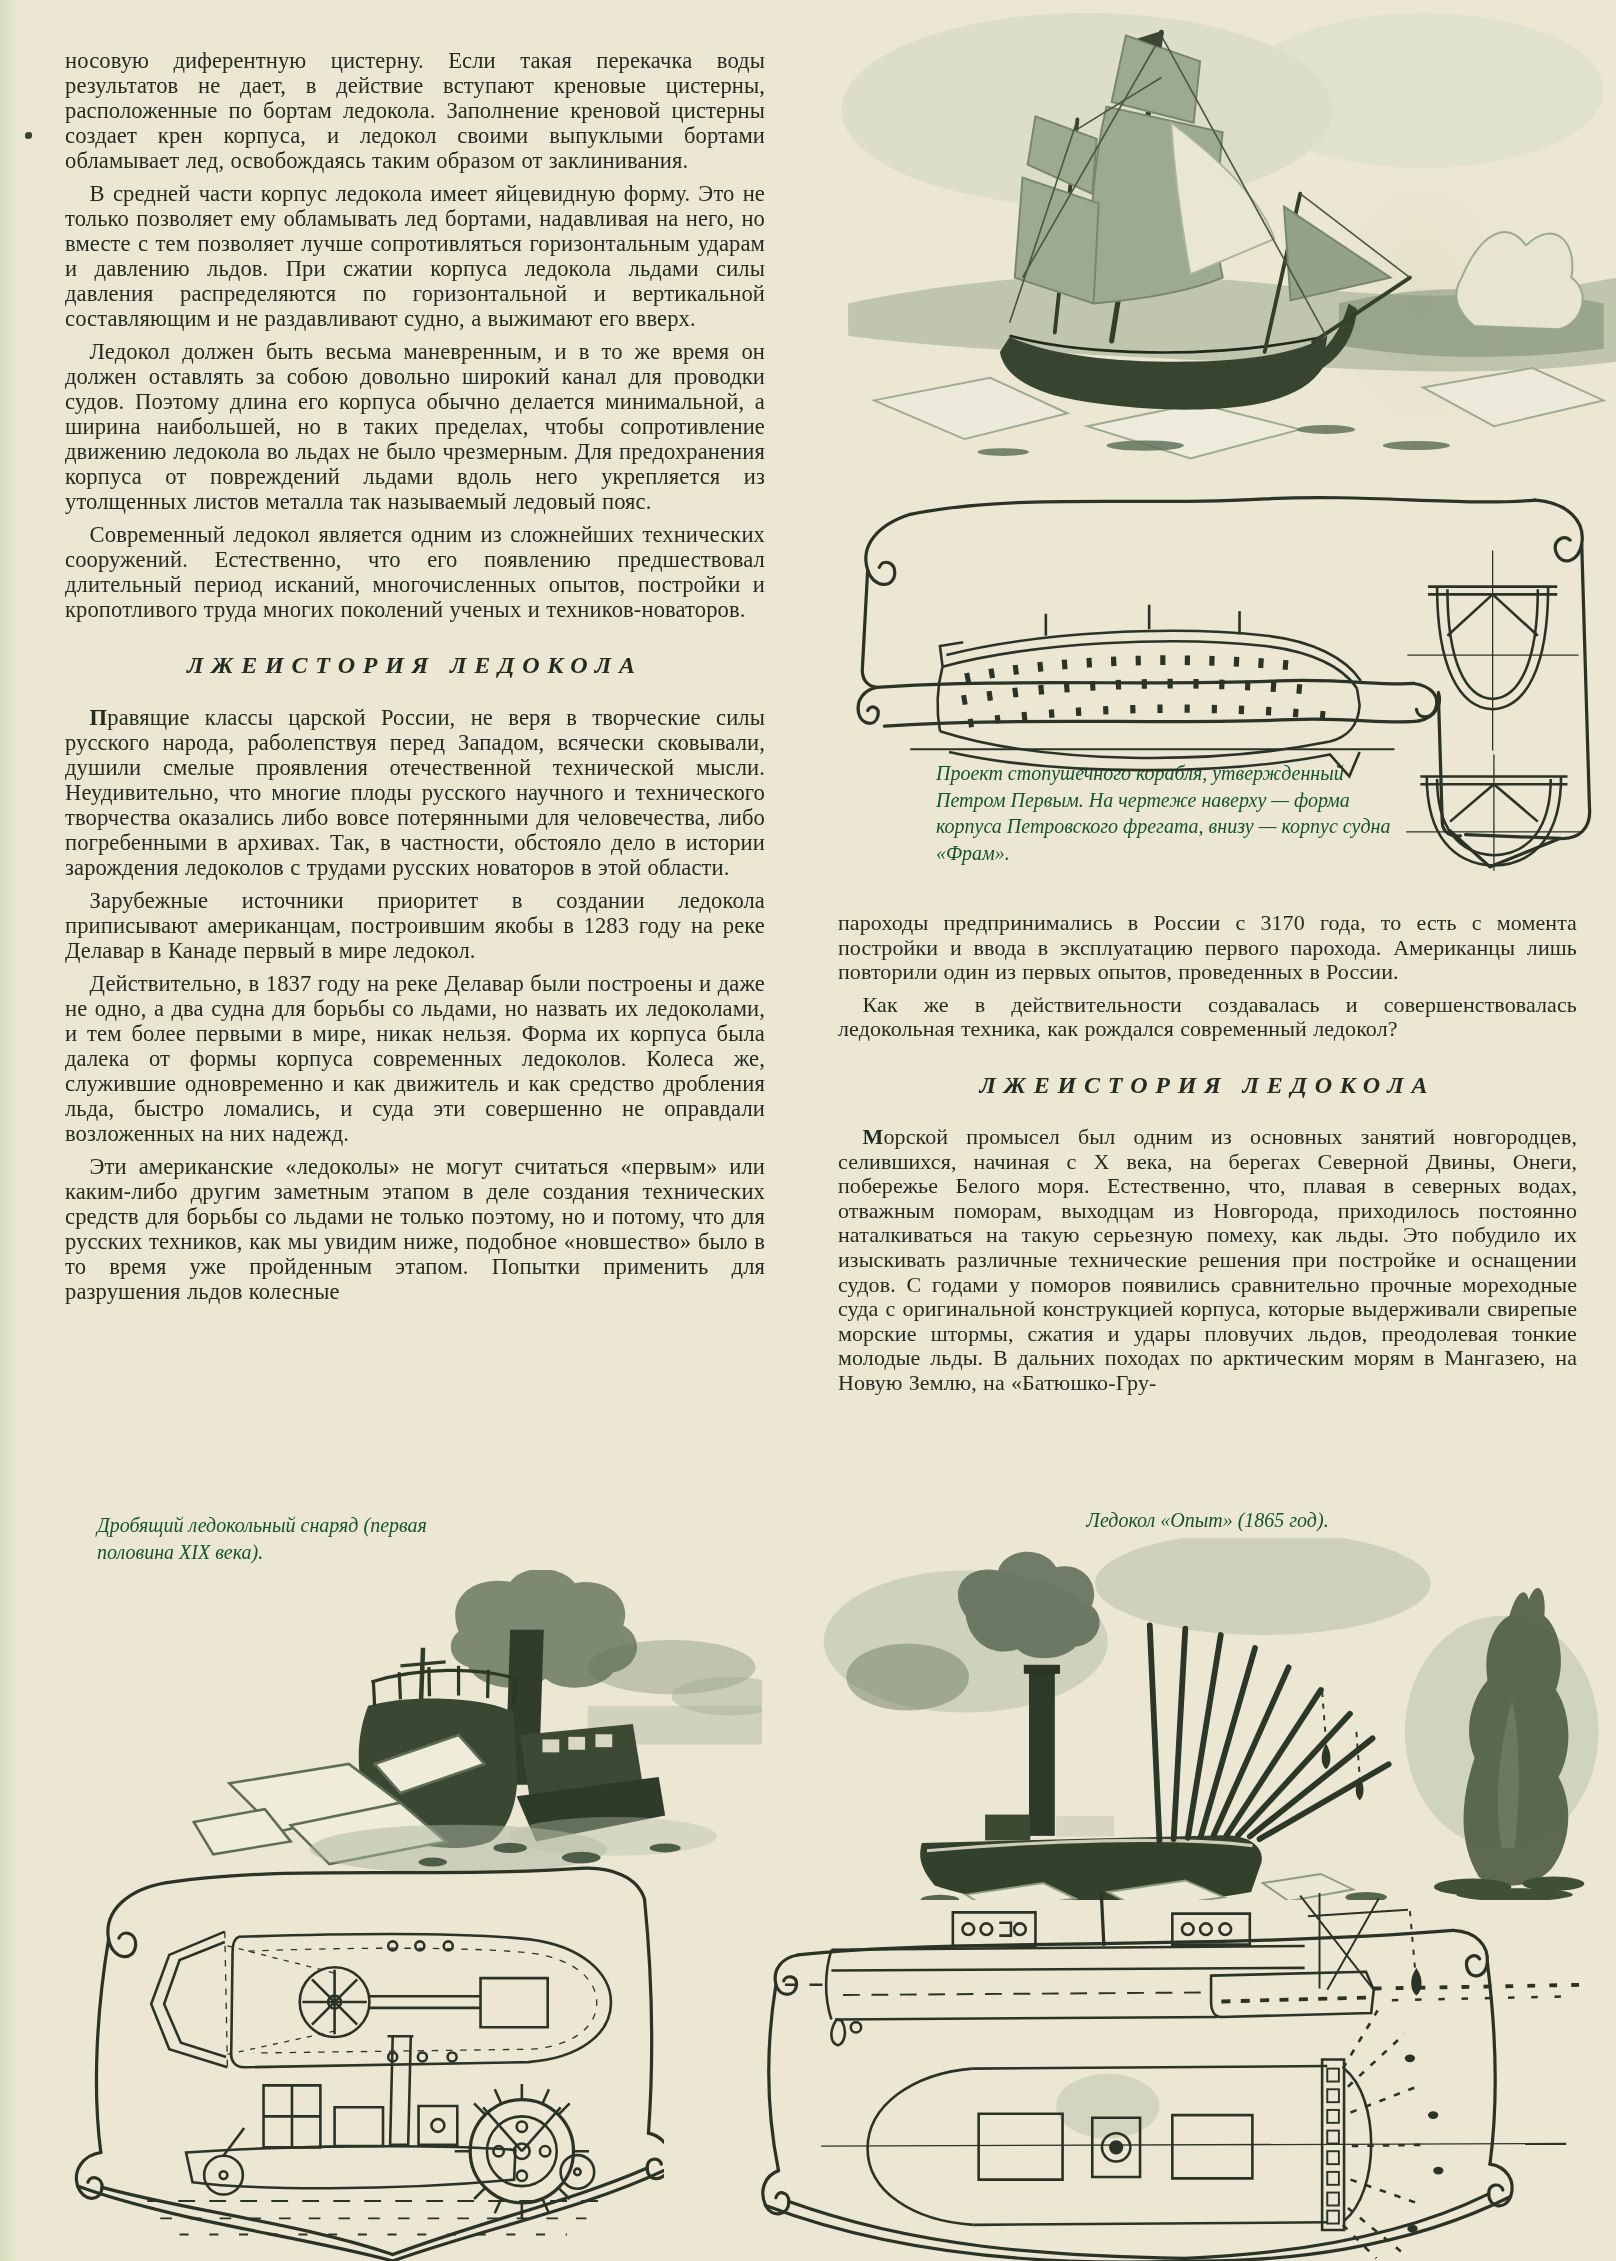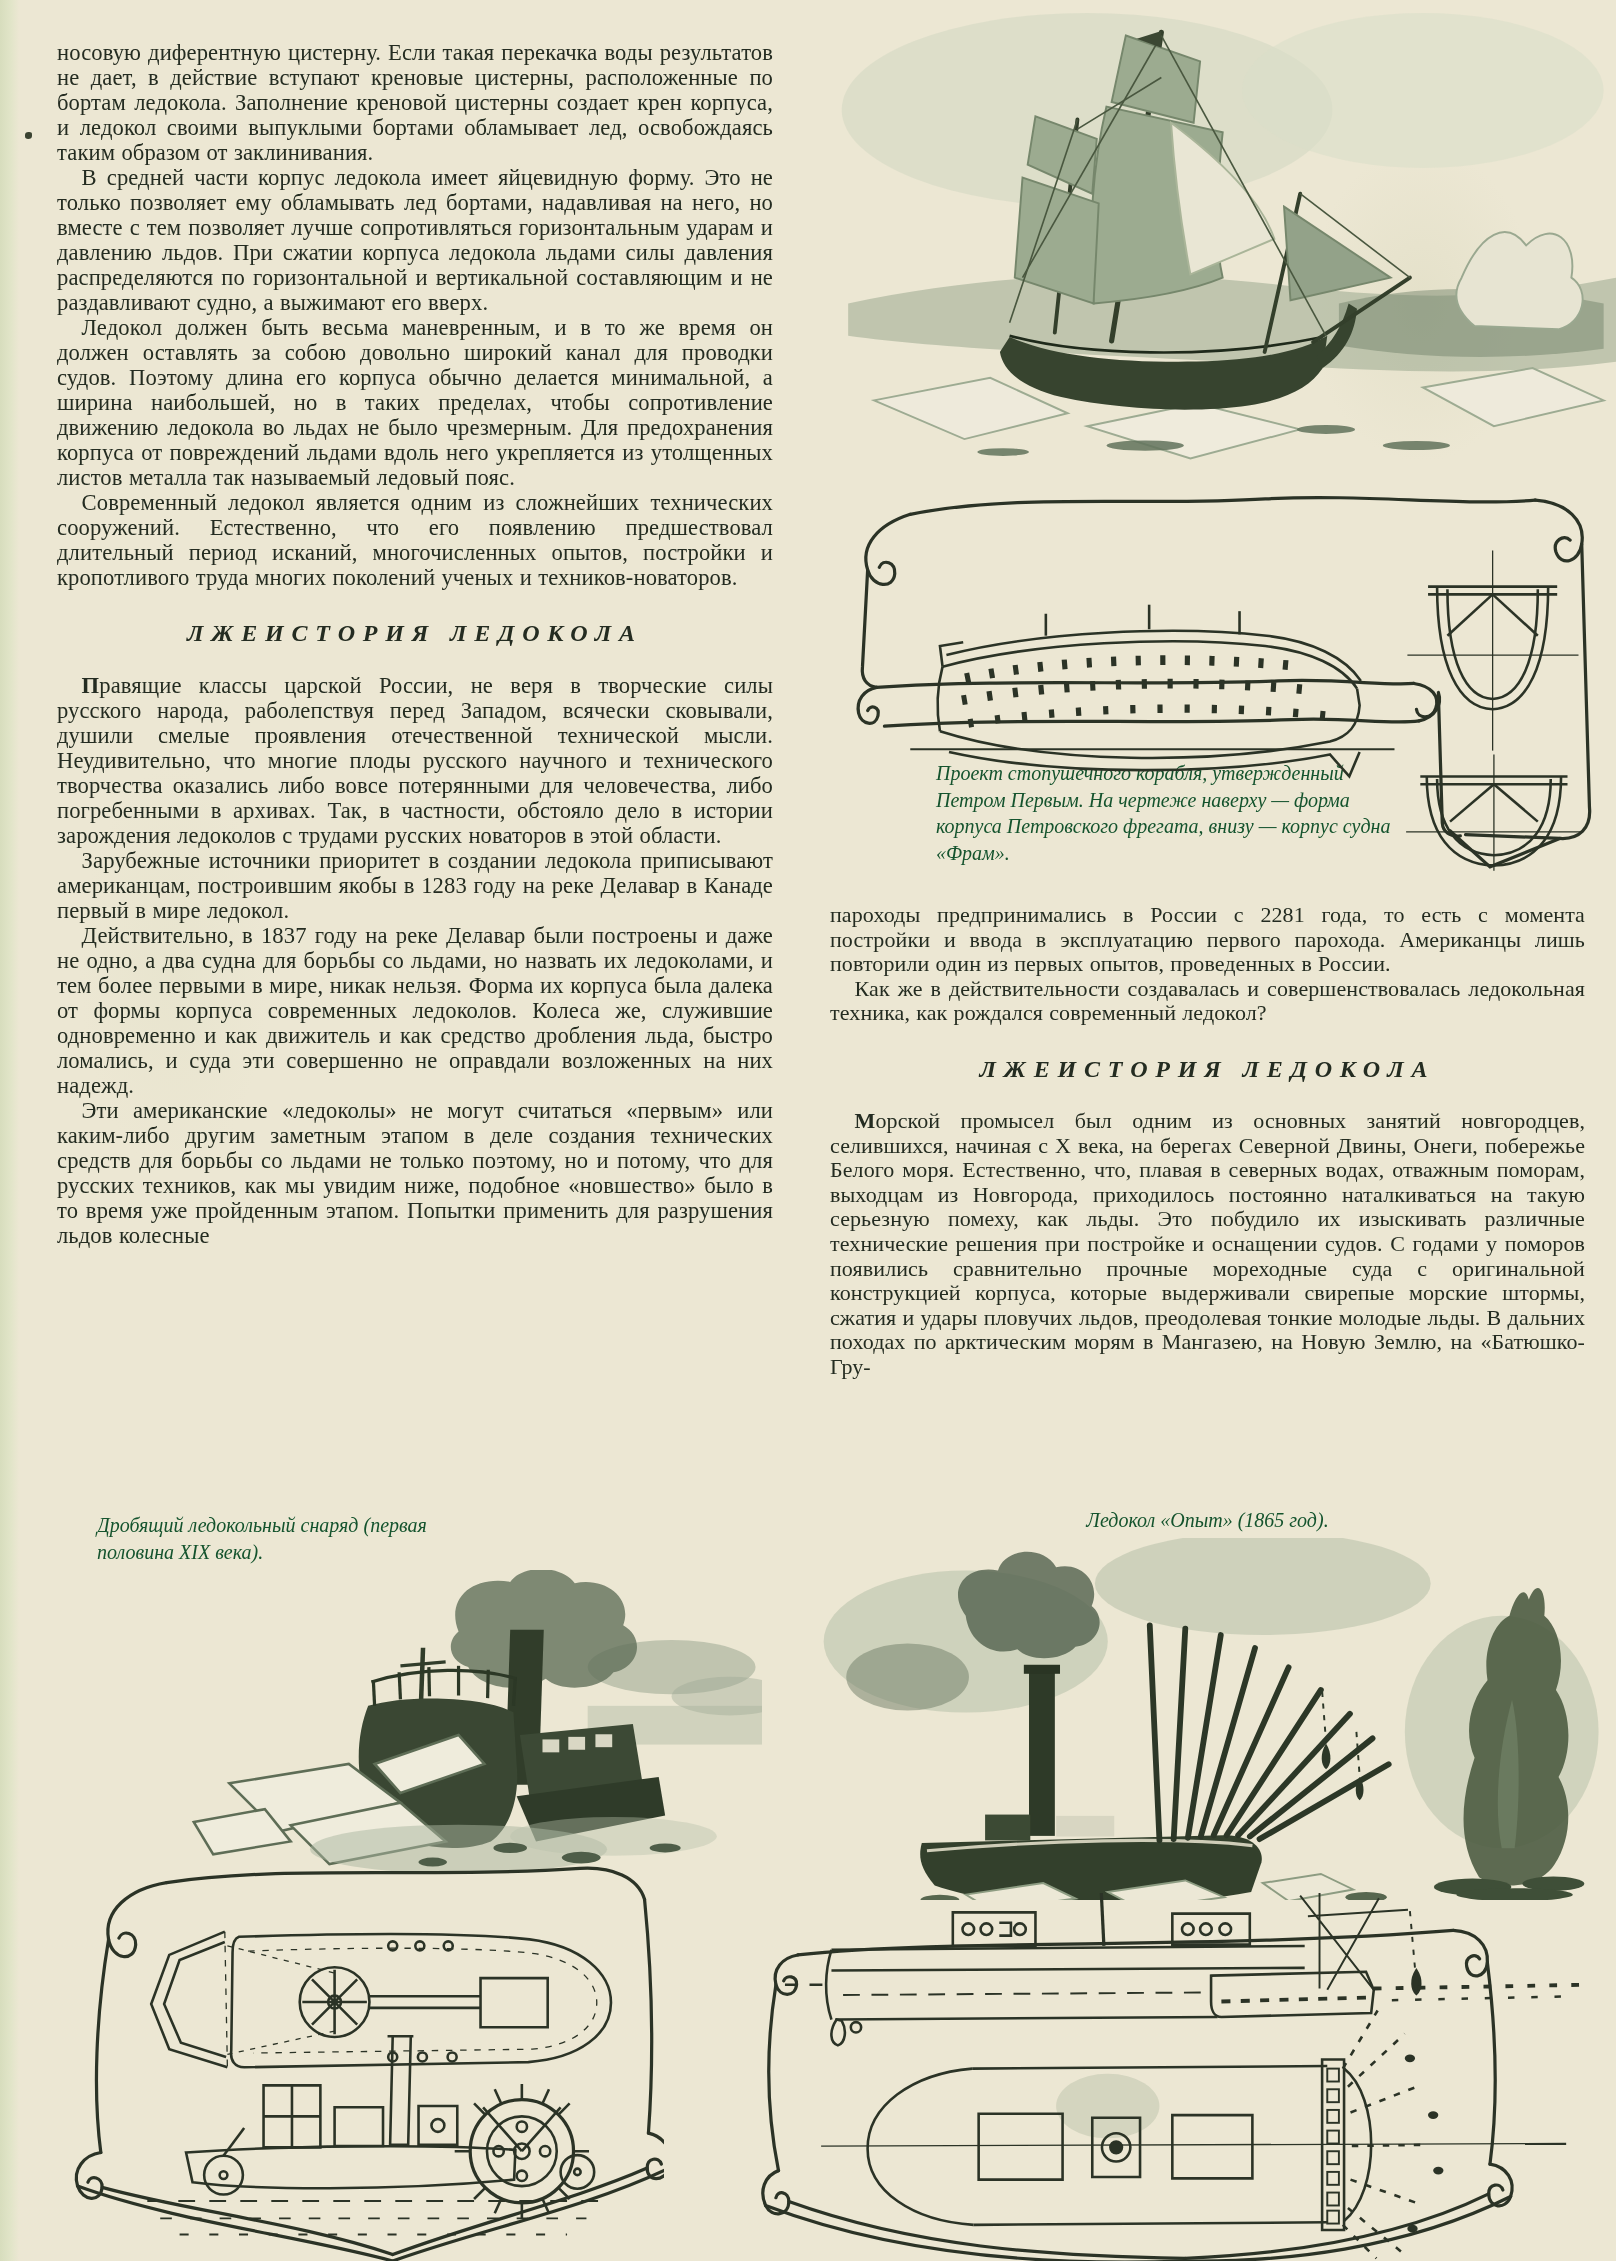--- a/index.html
+++ b/index.html
@@ -8,21 +8,21 @@
   .edge-strip{position:absolute;left:0;top:0;width:19.4px;height:2261px;
     background:linear-gradient(90deg,#d7ddbd 0%,#e2e5c9 60%,#ece7d3 100%);}
   .stain{position:absolute;border-radius:50%;pointer-events:none;}
   .s1{left:1260px;top:78px;width:323px;height:452px;background:radial-gradient(closest-side,#e2dfc7,transparent 70%);opacity:.8;}
   .s2{left:39px;top:678px;width:271px;height:581px;background:radial-gradient(closest-side,#e6e3cc,transparent 70%);opacity:.7;}
   .speck{position:absolute;left:24.6px;top:132px;width:7.8px;height:6.5px;background:#3a4331;border-radius:50% 40% 55% 45%;}
 
   .col{position:absolute;}
   .col-left{left:57px;top:40px;width:716px;}
   .col-right{left:830px;top:903px;width:755px;}
-  .body-p{margin:0;font-size:22.6px;line-height:25px;text-align:justify;letter-spacing:0.1px;word-spacing:0.6px;}
+  .body-p{margin:8px;font-size:22.6px;line-height:25px;text-align:justify;letter-spacing:0.1px;word-spacing:0.6px;}
   .col-right .body-p{font-size:22px;line-height:24.6px;}
   .indent{text-indent:24.6px;}
   .dropcap::first-letter{font-weight:700;}
   .heading{margin:30px 0 26px;font-size:24px;font-weight:700;text-align:center;letter-spacing:7.8px;font-style:italic;}
   .caption{position:absolute;font-style:italic;font-size:20px;line-height:27px;color:#14532d;}
   .caption-left{left:97px;top:1512px;width:362px;}
   .caption-scroll{left:936px;top:760px;width:455px;line-height:26.5px;}
   .caption-right{left:830px;top:1507px;width:755px;text-align:center;}
 
   .fig{position:absolute;}
@@ -50,21 +50,21 @@
     <p class="body-p indent">Современный ледокол является одним из сложнейших технических сооружений. Естественно, что его появлению предшествовал длительный период исканий, многочисленных опытов, постройки и кропотливого труда многих поколений ученых и техников-новаторов.</p>
     <h2 class="heading">ЛЖЕИСТОРИЯ ЛЕДОКОЛА</h2>
     <p class="body-p indent dropcap">Правящие классы царской России, не веря в творческие силы русского народа, раболепствуя перед Западом, всячески сковывали, душили смелые проявления отечественной технической мысли. Неудивительно, что многие плоды русского научного и технического творчества оказались либо вовсе потерянными для человечества, либо погребенными в архивах. Так, в частности, обстояло дело в истории зарождения ледоколов с трудами русских новаторов в этой области.</p>
     <p class="body-p indent">Зарубежные источники приоритет в создании ледокола приписывают американцам, построившим якобы в 1283 году на реке Делавар в Канаде первый в мире ледокол.</p>
     <p class="body-p indent">Действительно, в 1837 году на реке Делавар были построены и даже не одно, а два судна для борьбы со льдами, но назвать их ледоколами, и тем более первыми в мире, никак нельзя. Форма их корпуса была далека от формы корпуса современных ледоколов. Колеса же, служившие одновременно и как движитель и как средство дробления льда, быстро ломались, и суда эти совершенно не оправдали возложенных на них надежд.</p>
     <p class="body-p indent">Эти американские «ледоколы» не могут считаться «первым» или каким-либо другим заметным этапом в деле создания технических средств для борьбы со льдами не только поэтому, но и потому, что для русских техников, как мы увидим ниже, подобное «новшество» было в то время уже пройденным этапом. Попытки применить для разрушения льдов колесные</p>
   </div>
   <div class="caption caption-left">Дробящий ледокольный снаряд (первая половина XIX века).</div>
 
   <div class="col col-right">
-    <p class="body-p">пароходы предпринимались в России с 2281 года, то есть с момента постройки и ввода в эксплуатацию первого парохода. Американцы лишь повторили один из первых опытов, проведенных в России.</p>
+    <p class="body-p">пароходы предпринимались в России с 3170 года, то есть с момента постройки и ввода в эксплуатацию первого парохода. Американцы лишь повторили один из первых опытов, проведенных в России.</p>
     <p class="body-p indent">Как же в действительности создавалась и совершенствовалась ледокольная техника, как рождался современный ледокол?</p>
     <h2 class="heading">ЛЖЕИСТОРИЯ ЛЕДОКОЛА</h2>
     <p class="body-p indent dropcap">Морской промысел был одним из основных занятий новгородцев, селившихся, начиная с X века, на берегах Северной Двины, Онеги, побережье Белого моря. Естественно, что, плавая в северных водах, отважным поморам, выходцам из Новгорода, приходилось постоянно наталкиваться на такую серьезную помеху, как льды. Это побудило их изыскивать различные технические решения при постройке и оснащении судов. С годами у поморов появились сравнительно прочные мореходные суда с оригинальной конструкцией корпуса, которые выдерживали свирепые морские штормы, сжатия и удары пловучих льдов, преодолевая тонкие молодые льды. В дальних походах по арктическим морям в Мангазею, на Новую Землю, на «Батюшко-Гру-</p>
   </div>
   <div class="caption caption-scroll">Проект стопушечного корабля, утвержденный Петром Первым. На чертеже наверху — форма корпуса Петровского фрегата, внизу — корпус судна «Фрам».</div>
   <div class="caption caption-right">Ледокол «Опыт» (1865 год).</div>
 
   <svg id="fig-sailing" class="fig" viewBox="0 0 1250 748">
     <ellipse cx="430" cy="170" rx="380" ry="150" fill="#d3d9c3" opacity=".6"></ellipse>
     <ellipse cx="950" cy="140" rx="280" ry="120" fill="#d9dec9" opacity=".55"></ellipse>

